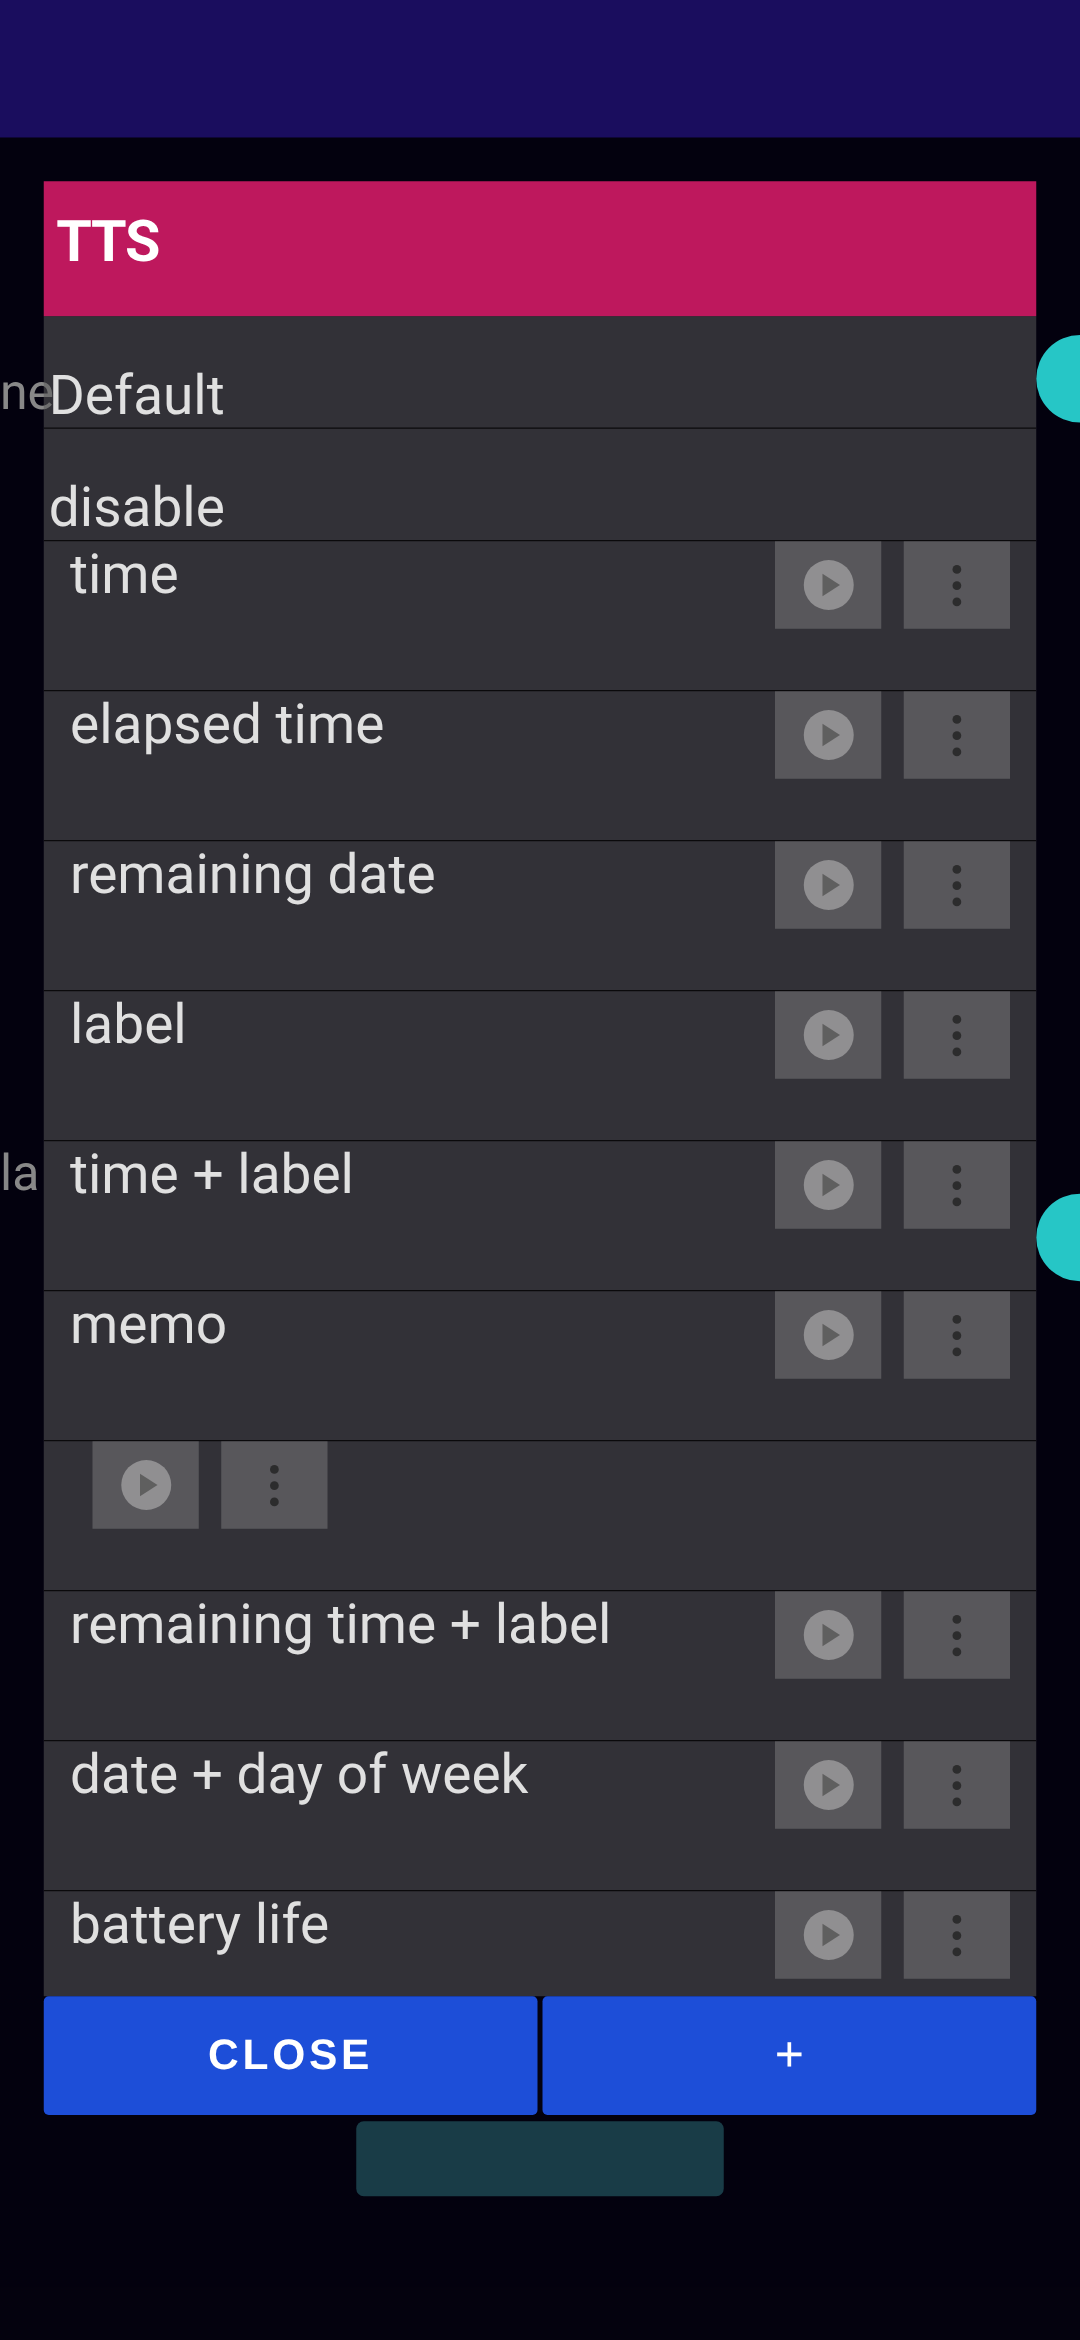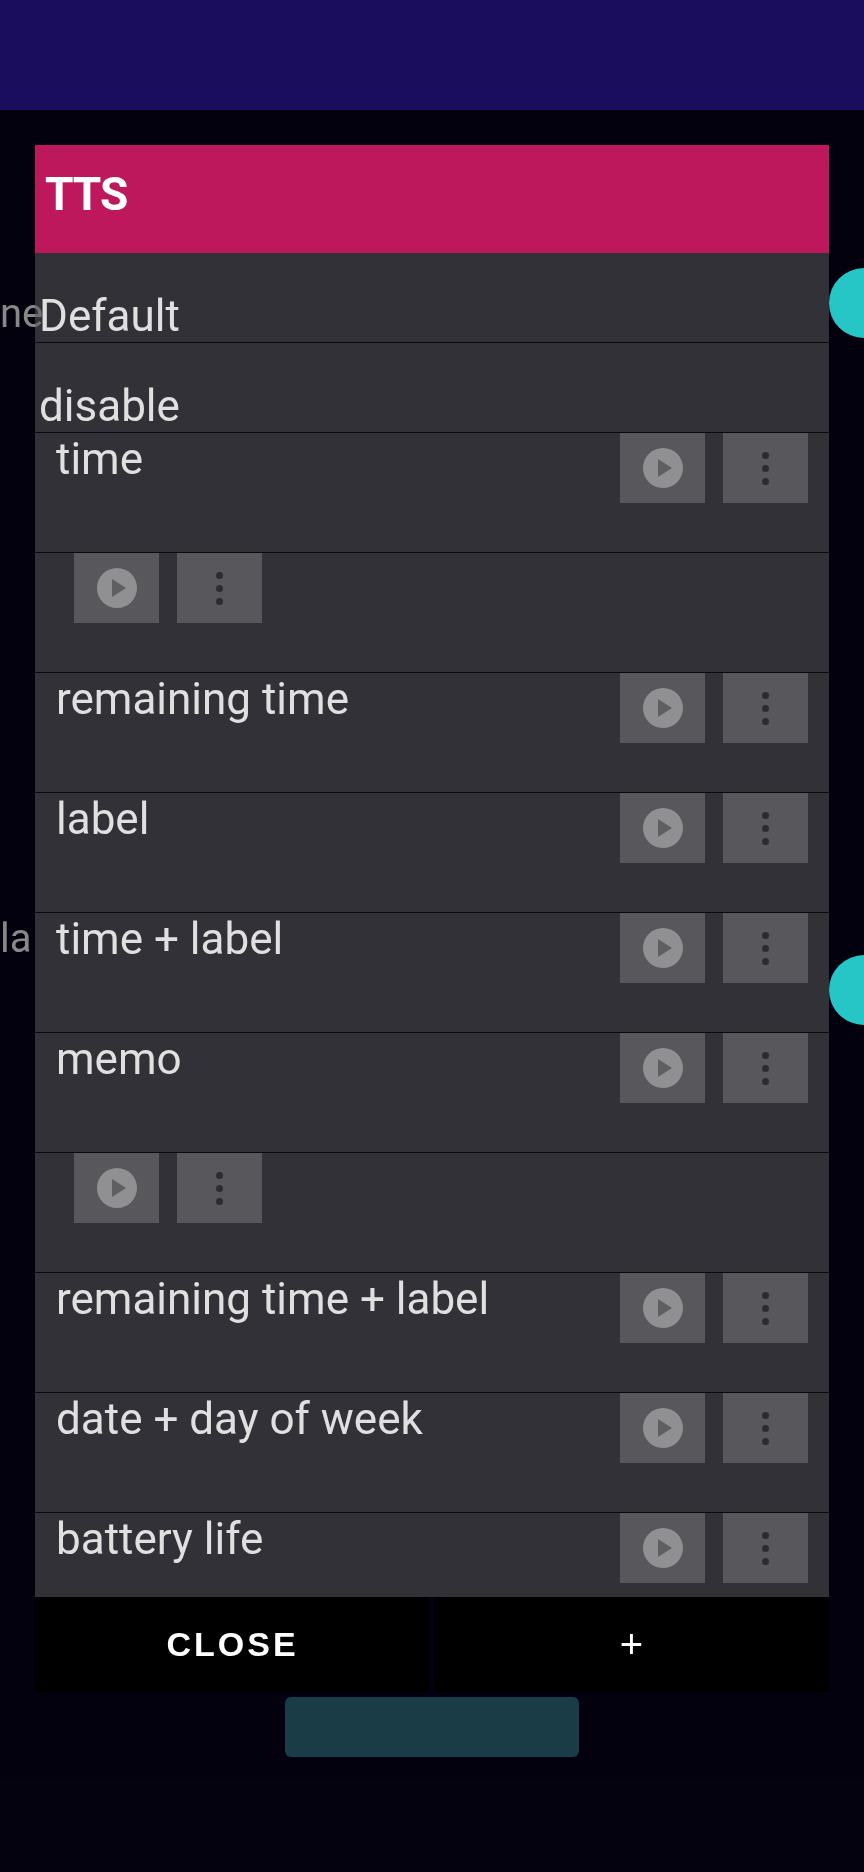--- a/index.html
+++ b/index.html
@@ -177,21 +177,21 @@
 
     .footer {
       display: flex;
       gap: 4px;
       background: transparent;
     }
 
     .footer-button {
       flex: 1;
       height: 95px;
-      background: #000000;
+      background: #1d4ed8;
       border: none;
       display: flex;
       align-items: center;
       justify-content: center;
       cursor: pointer;
       border-radius: 4px;
     }
 
     .footer-button-label {
       color: #fff;
@@ -256,36 +256,37 @@
       <button class="icon-button">
         <span class="more-dots">
           <span class="dot"></span>
             <span class="dot"></span>
             <span class="dot"></span>
         </span>
       </button>
     </div>
 
     <div class="action-item">
-      <button class="icon-button">
-        <span class="play-circle">
-            <span class="play-icon"></span>
-          </span>
-      </button>
-      <button class="icon-button">
-        <span class="more-dots">
-          <span class="dot"></span>
-            <span class="dot"></span>
-            <span class="dot"></span>
-        </span>
-      </button>
-    </div>
-
-    <div class="action-item">
-      <span class="action-item-label">remaining time</span>
+      <span class="action-item-label">elapsed time</span>
+      <button class="icon-button">
+        <span class="play-circle">
+            <span class="play-icon"></span>
+          </span>
+      </button>
+      <button class="icon-button">
+        <span class="more-dots">
+          <span class="dot"></span>
+            <span class="dot"></span>
+            <span class="dot"></span>
+        </span>
+      </button>
+    </div>
+
+    <div class="action-item">
+      <span class="action-item-label">remaining date</span>
       <button class="icon-button">
         <span class="play-circle">
             <span class="play-icon"></span>
           </span>
       </button>
       <button class="icon-button">
         <span class="more-dots">
           <span class="dot"></span>
             <span class="dot"></span>
             <span class="dot"></span>

